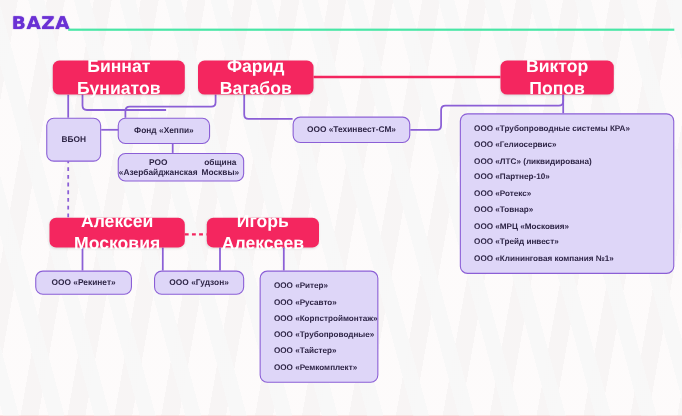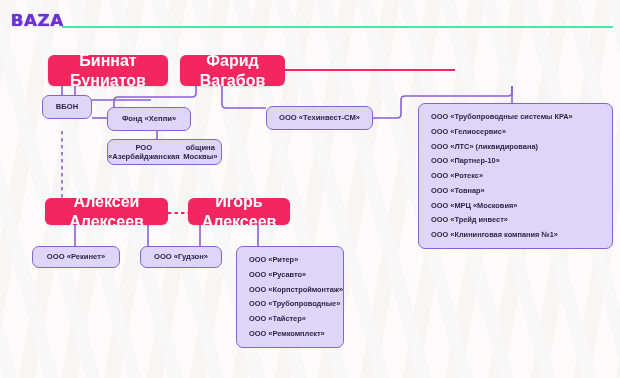--- a/index.html
+++ b/index.html
@@ -120,26 +120,27 @@
 
     <path d="M285 70 L455 70" fill="none" stroke="#f4265f" stroke-width="2.1"></path>
 
     <path d="M168 213 L188 213" fill="none" stroke="#f4265f" stroke-width="2.1" stroke-dasharray="3.5 3"></path>
   </svg>
 
   <div class="node pink" style="left:48px;top:55px;width:120px;height:31px;">Биннат Буниатов</div>
 
   <div class="node pink" style="left:180px;top:55px;width:105px;height:31px;">Фарид Вагабов</div>
 
+  <div class="node pink" style="left:455px;top:55px;width:103px;height:31px;">Виктор Попов</div>
 
-  <div class="node pink" style="left:45px;top:198px;width:123px;height:27px;">Алексей Алексеев</div>
+  <div class="node pink" style="left:45px;top:198px;width:123px;height:27px;">Алексей Московия</div>
 
   <div class="node pink" style="left:188px;top:198px;width:102px;height:27px;">Игорь Алексеев</div>
 
-  <div class="node lilac" style="left:42px;top:95px;width:50px;height:24px;">ВБОН</div>
+  <div class="node lilac" style="left:42px;top:107px;width:50px;height:40px;">ВБОН</div>
 
   <div class="node lilac" style="left:107px;top:107px;width:84px;height:24px;">Фонд «Хеппи»</div>
 
   <div class="node lilac" style="left:107px;top:139px;width:115px;height:26px;flex-direction:row;">
     <span>РОО «Азербайджанская</span>
     <span>община Москвы»</span>
   </div>
 
   <div class="node lilac" style="left:266px;top:106px;width:107px;height:24px;">ООО «Техинвест-СМ»</div>
 

